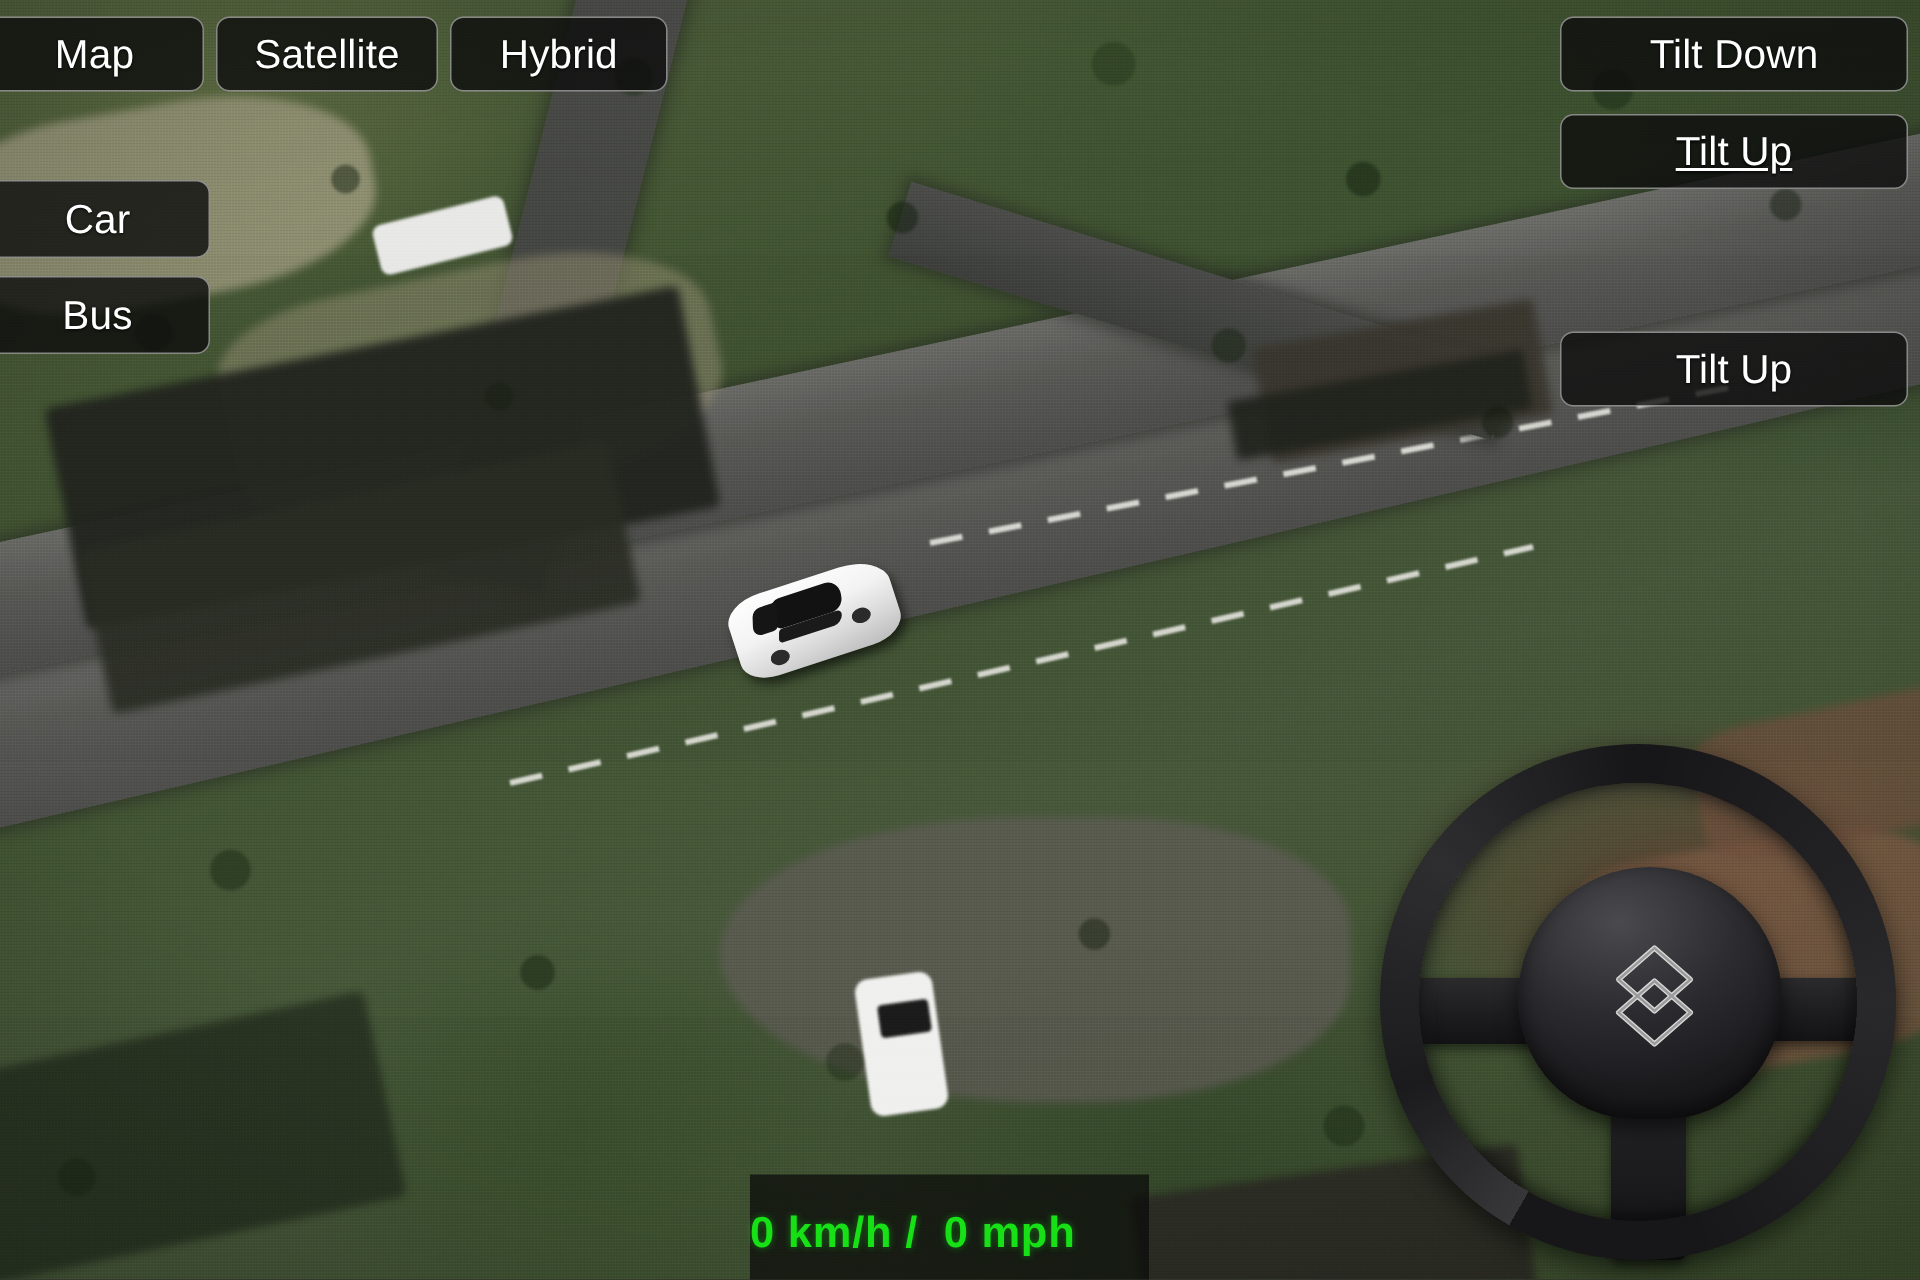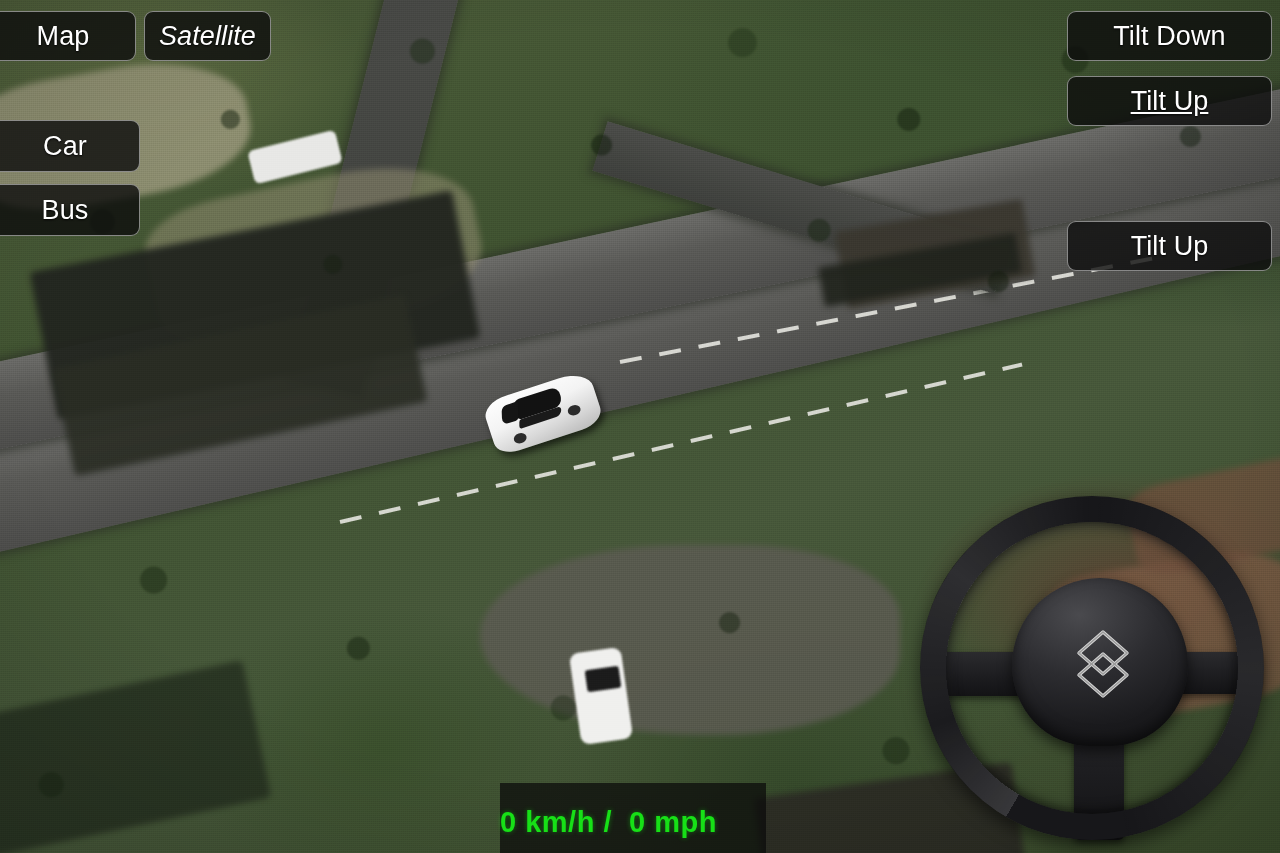--- a/index.html
+++ b/index.html
@@ -148,30 +148,30 @@
     align-items: center;
     justify-content: center;
     text-shadow: 0 1px 2px rgba(0,0,0,.9);
     box-sizing: border-box;
     cursor: pointer;
     letter-spacing: .1px;
   }
   
   .btn.maptype { height: 50px; top: 11px; border-radius: 9px; }
   #btn-map       { left: -58px; width: 194px; border-radius: 0 9px 9px 0; padding-left: 48px; }
-  #btn-satellite { left: 144px;  width: 127px; font-style: italic; }
+  #btn-satellite { left: 144px;  width: 148px; }
   #btn-hybrid    { left: 300px;  width: 145px; }
 
   
   .btn.vehicle { left: -60px; width: 200px; height: 52px; border-radius: 0 9px 9px 0; padding-left: 50px; }
   #btn-car { top: 120px; }
   #btn-bus { top: 184px; }
 
   
-  .btn.viewctl { width: 205px; height: 50px; right: 8px; border-radius: 9px; }
+  .btn.viewctl { width: 232px; height: 50px; right: 8px; border-radius: 9px; }
   #btn-tilt-down { top: 11px; }
   #btn-tilt-up   { top: 76px; text-decoration: underline; }
   #btn-north-up  { top: 156px; }
   #btn-head-up   { top: 221px; }
 
   
   #speed-panel {
     position: absolute;
     left: 500px; top: 783px;
     width: 266px; height: 78px;
@@ -300,20 +300,21 @@
     <div class="car-body"></div>
     <div class="car-wheel w1"></div>
     <div class="car-wheel w2"></div>
     <div class="car-roof"></div>
     <div class="car-wind-front"></div>
     <div class="car-wind-side"></div>
   </div>
 
   <div class="btn maptype" id="btn-map">Map</div>
   <div class="btn maptype" id="btn-satellite">Satellite</div>
+  <div class="btn maptype" id="btn-hybrid">Hybrid</div>
 
   <div class="btn vehicle" id="btn-car">Car</div>
   <div class="btn vehicle" id="btn-bus">Bus</div>
 
   <div class="btn viewctl" id="btn-tilt-down">Tilt Down</div>
   <div class="btn viewctl" id="btn-tilt-up">Tilt Up</div>
   <div class="btn viewctl" id="btn-head-up">Tilt Up</div>
 
   <div id="speed-panel">
     <span class="sp-text">0 km/h /  0 mph</span>

